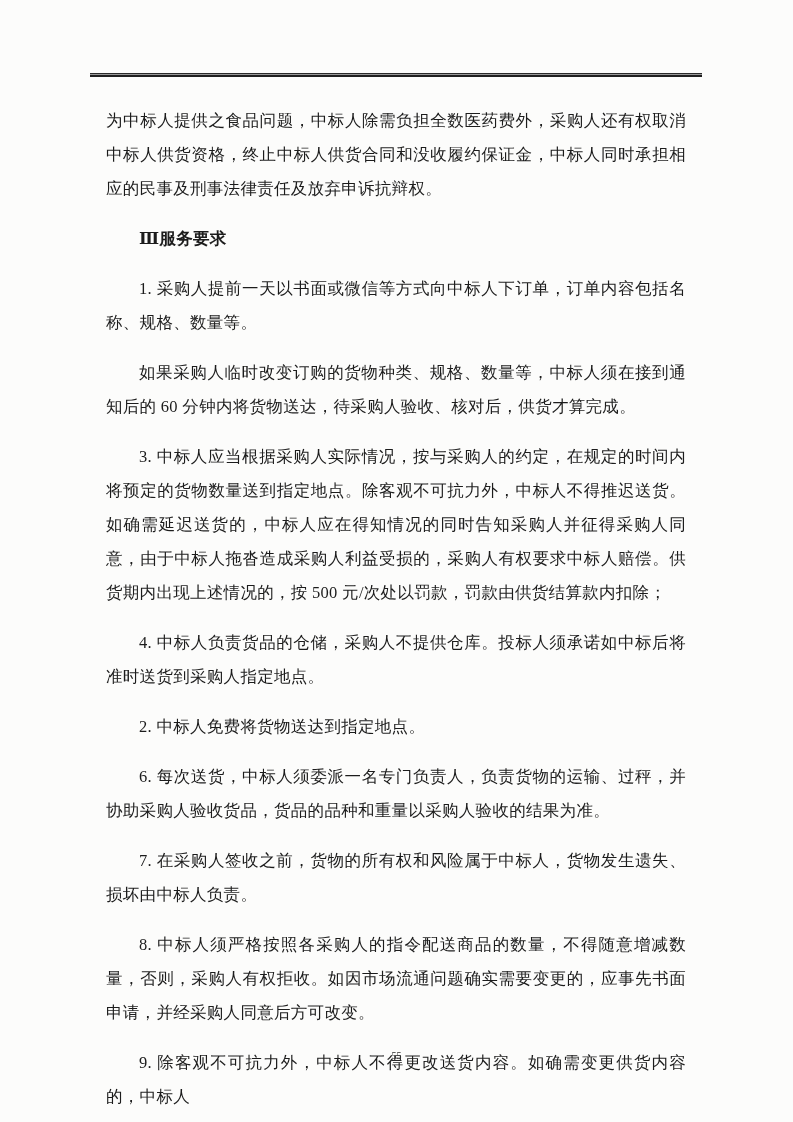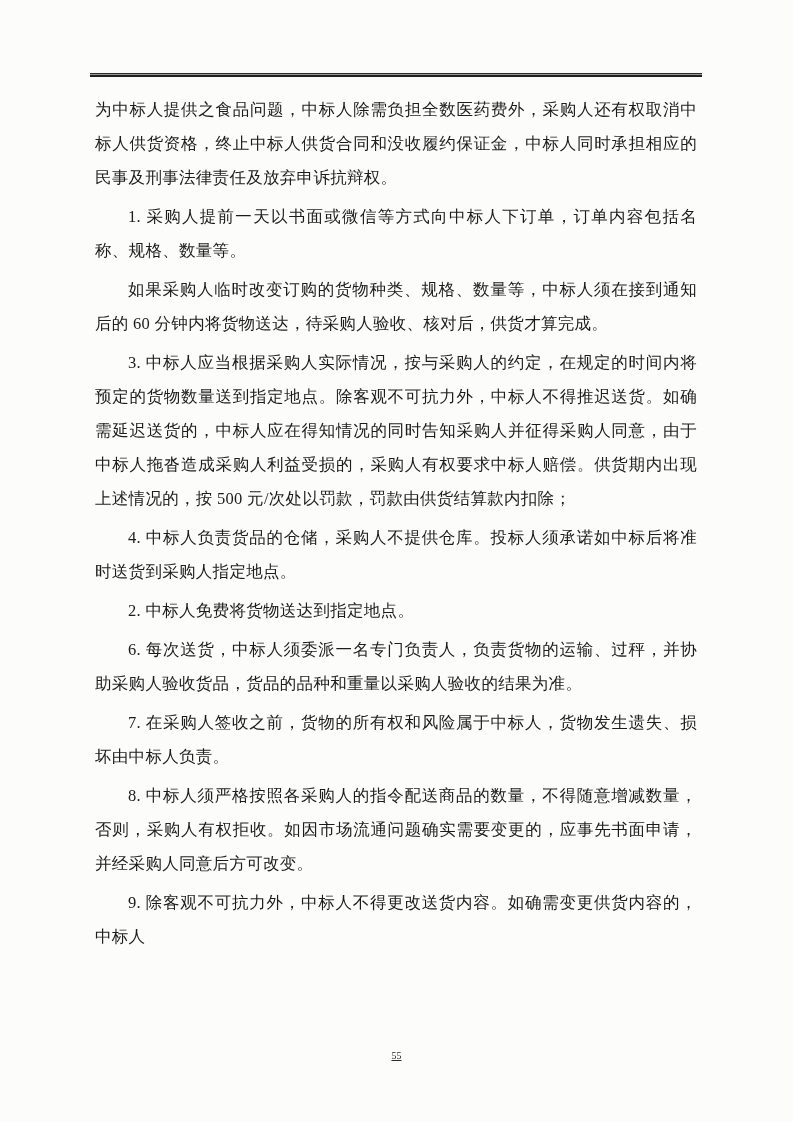--- a/index.html
+++ b/index.html
@@ -29,21 +29,21 @@
     position: absolute;
     left: 90px;
     top: 88px;
     width: 612px;
     font-size: 16.5px;
     line-height: 34px;
     text-align: justify;
     letter-spacing: 0.3px;
   }
   .content p {
-    margin: 5px;
+    margin: 16px;
     padding: 0;
   }
   .indent {
     text-indent: 2em;
   }
   .heading {
     text-indent: 2em;
     font-weight: bold;
   }
   .page-footer {
@@ -59,20 +59,21 @@
 </style>
 </head>
 <body>
 
 <div class="page">
 
   <div class="header-rule"></div>
 
   <div class="content">
     <p>为中标人提供之食品问题，中标人除需负担全数医药费外，采购人还有权取消中标人供货资格，终止中标人供货合同和没收履约保证金，中标人同时承担相应的民事及刑事法律责任及放弃申诉抗辩权。</p>
+    <p class="heading">Ⅲ服务要求</p>
     <p class="indent">1. 采购人提前一天以书面或微信等方式向中标人下订单，订单内容包括名称、规格、数量等。</p>
     <p class="indent">如果采购人临时改变订购的货物种类、规格、数量等，中标人须在接到通知后的 60 分钟内将货物送达，待采购人验收、核对后，供货才算完成。</p>
     <p class="indent">3. 中标人应当根据采购人实际情况，按与采购人的约定，在规定的时间内将预定的货物数量送到指定地点。除客观不可抗力外，中标人不得推迟送货。如确需延迟送货的，中标人应在得知情况的同时告知采购人并征得采购人同意，由于中标人拖沓造成采购人利益受损的，采购人有权要求中标人赔偿。供货期内出现上述情况的，按 500 元/次处以罚款，罚款由供货结算款内扣除；</p>
     <p class="indent">4. 中标人负责货品的仓储，采购人不提供仓库。投标人须承诺如中标后将准时送货到采购人指定地点。</p>
     <p class="indent">2. 中标人免费将货物送达到指定地点。</p>
     <p class="indent">6. 每次送货，中标人须委派一名专门负责人，负责货物的运输、过秤，并协助采购人验收货品，货品的品种和重量以采购人验收的结果为准。</p>
     <p class="indent">7. 在采购人签收之前，货物的所有权和风险属于中标人，货物发生遗失、损坏由中标人负责。</p>
     <p class="indent">8. 中标人须严格按照各采购人的指令配送商品的数量，不得随意增减数量，否则，采购人有权拒收。如因市场流通问题确实需要变更的，应事先书面申请，并经采购人同意后方可改变。</p>
     <p class="indent">9. 除客观不可抗力外，中标人不得更改送货内容。如确需变更供货内容的，中标人</p>
   </div>

